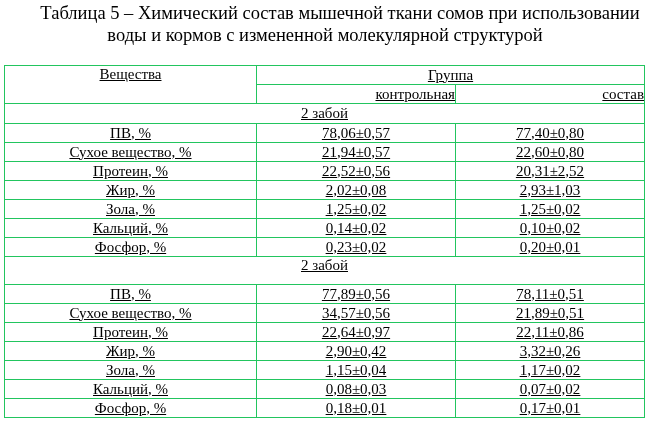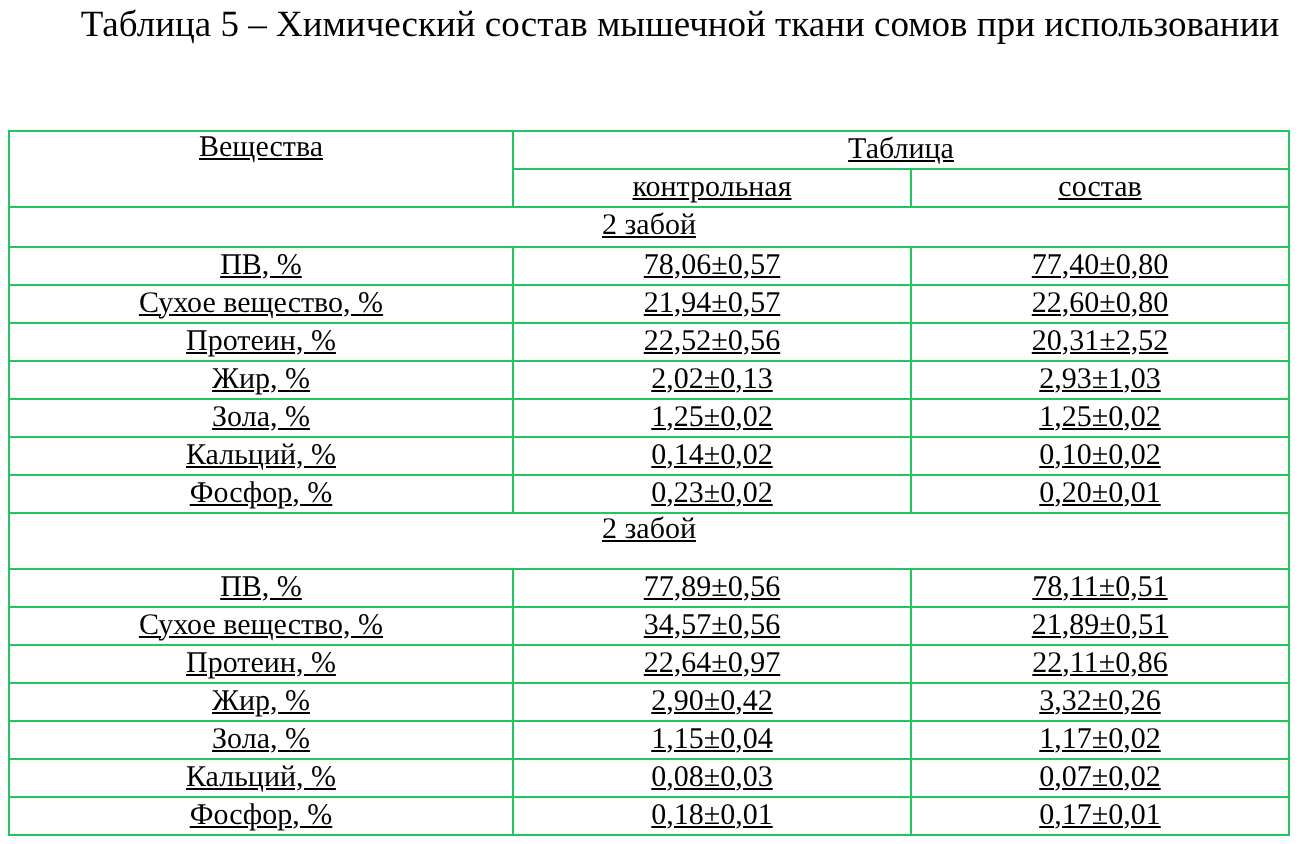--- a/index.html
+++ b/index.html
@@ -7,42 +7,43 @@
          font-family: "Liberation Serif", "DejaVu Serif", serif; color: #000; }
   .title { position: absolute; left: 0; top: 2px; width: 650px; text-align: center;
            font-size: 18.5px; line-height: 22px; }
   .title .l1 { display: block; padding-left: 30px; white-space: nowrap; }
   .title .l2 { display: block; white-space: nowrap; }
   table { position: absolute; left: 4px; top: 65px; border-collapse: collapse;
           font-size: 15px; }
   td { border: 1px solid #22c55e; text-align: center; padding: 0; line-height: 17px; height: 18px; text-decoration: underline; }
   col.c1 { width: 252px; } col.c2 { width: 199px; } col.c3 { width: 189px; }
   tr.h1 td { height: 18px; }
-  tr.h2 td { height: 18px; }
+  tr.h2 td { height: 18px; text-align: right; }
   tr.sec1 td { height: 19px; }
   tr.sec2 td { height: 27px; vertical-align: top; }
   td.head-veshch { vertical-align: top; }
 </style>
 </head>
 <body>
 
 <div class="title">
   <span class="l1">Таблица 5 – Химический состав мышечной ткани сомов при использовании</span>
+  <span class="l2">воды и кормов с измененной молекулярной структурой</span>
 </div>
 
 <table>
   <colgroup>
       <col class="c1">
       <col class="c2">
       <col class="c3">
     </colgroup>
   <tbody>
       <tr class="h1">
     <td rowspan="2" class="head-veshch">Вещества</td>
-    <td colspan="2">Таблица</td>
+    <td colspan="2">Группа</td>
   </tr>
   <tr class="h2">
     <td>контрольная</td>
     <td>состав</td>
   </tr>
 
   <tr class="sec1">
     <td colspan="3">2 забой</td>
   </tr>
   <tr>
@@ -55,21 +56,21 @@
         <td>21,94±0,57</td>
         <td>22,60±0,80</td>
       </tr>
   <tr>
         <td>Протеин, %</td>
         <td>22,52±0,56</td>
         <td>20,31±2,52</td>
       </tr>
   <tr>
         <td>Жир, %</td>
-        <td>2,02±0,13</td>
+        <td>2,02±0,08</td>
         <td>2,93±1,03</td>
       </tr>
   <tr>
         <td>Зола, %</td>
         <td>1,25±0,02</td>
         <td>1,25±0,02</td>
       </tr>
   <tr>
         <td>Кальций, %</td>
         <td>0,14±0,02</td>

